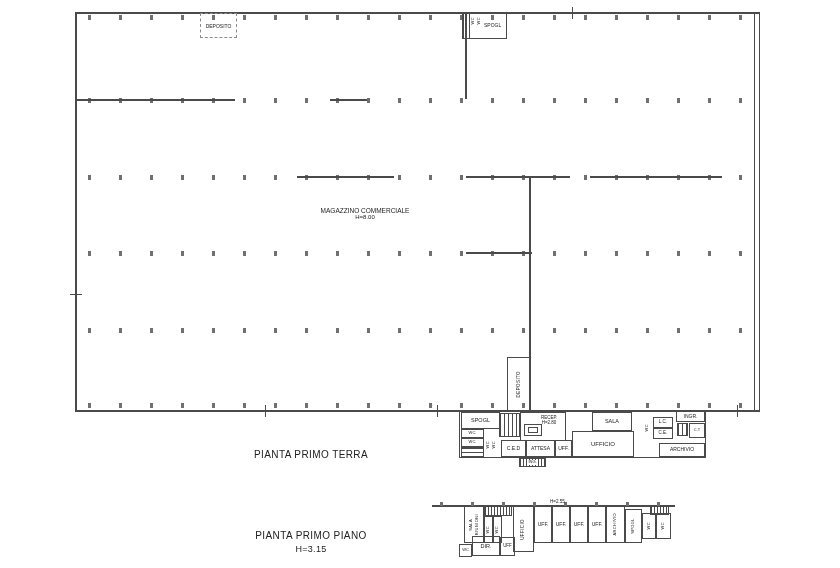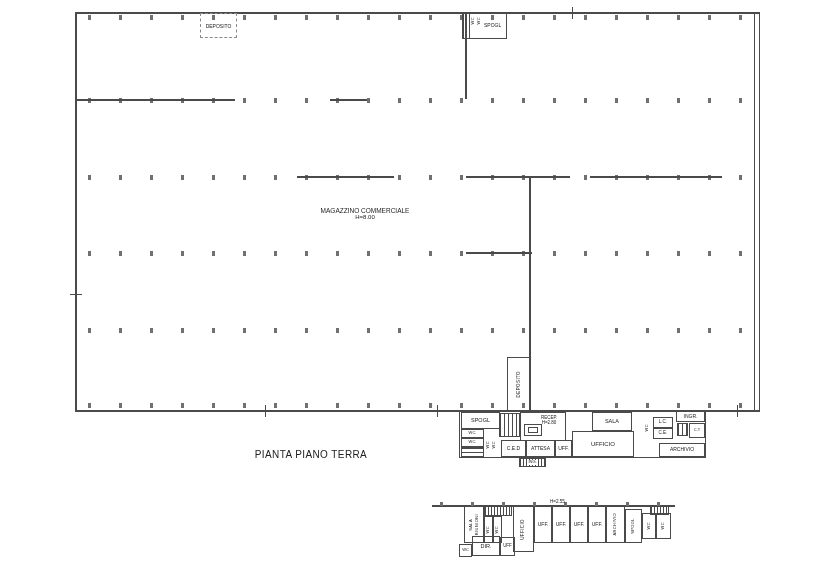--- a/index.html
+++ b/index.html
@@ -132,21 +132,21 @@
     <span class="f5">INGR.</span>
   </div>
   <div class="room hatch-v" style="left:677px;top:423px;width:11px;height:13px;"></div>
   <div class="room" style="left:689px;top:423px;width:16px;height:15px;">
     <span class="f4">C.T</span>
   </div>
   <div class="room" style="left:659px;top:443px;width:46px;height:14px;">
     <span class="f5">ARCHIVIO</span>
   </div>
 
-  <div class="title f10" style="left:236px;top:449px;width:150px;">PIANTA PIANO TERRA</div>
+  <div class="title f10" style="left:236px;top:449px;width:150px;">PIANTA PRIMO TERRA</div>
 
   <div class="wall" style="left:432px;top:505px;width:243px;height:2px;"></div>
   <div class="ticks" style="left:440px;top:502px;width:230px;height:4px;"></div>
   <div class="lbl f45" style="left:550px;top:499px;">H=2.55</div>
 
   <div class="room" style="left:464px;top:506px;width:20px;height:37px;gap:1px;">
     <span class="vtext f4">SALA</span>
     <span class="vtext f4">RIUNIONI</span>
   </div>
   <div class="room hatch-d" style="left:484px;top:506px;width:28px;height:10px;"></div>
@@ -187,14 +187,18 @@
   <div class="room" style="left:472px;top:536px;width:28px;height:20px;">
     <span class="f55">DIR.</span>
   </div>
   <div class="room" style="left:500px;top:537px;width:15px;height:19px;">
     <span class="f45">UFF</span>
   </div>
   <div class="room" style="left:459px;top:544px;width:13px;height:13px;">
     <span class="f4">WC</span>
   </div>
 
+  <div class="title" style="left:236px;top:530px;width:150px;">
+    <div class="f10">PIANTA PRIMO PIANO</div>
+    <div class="f9" style="margin-top:3px;">H=3.15</div>
+  </div>
 
 </div>
 
 </body></html>

